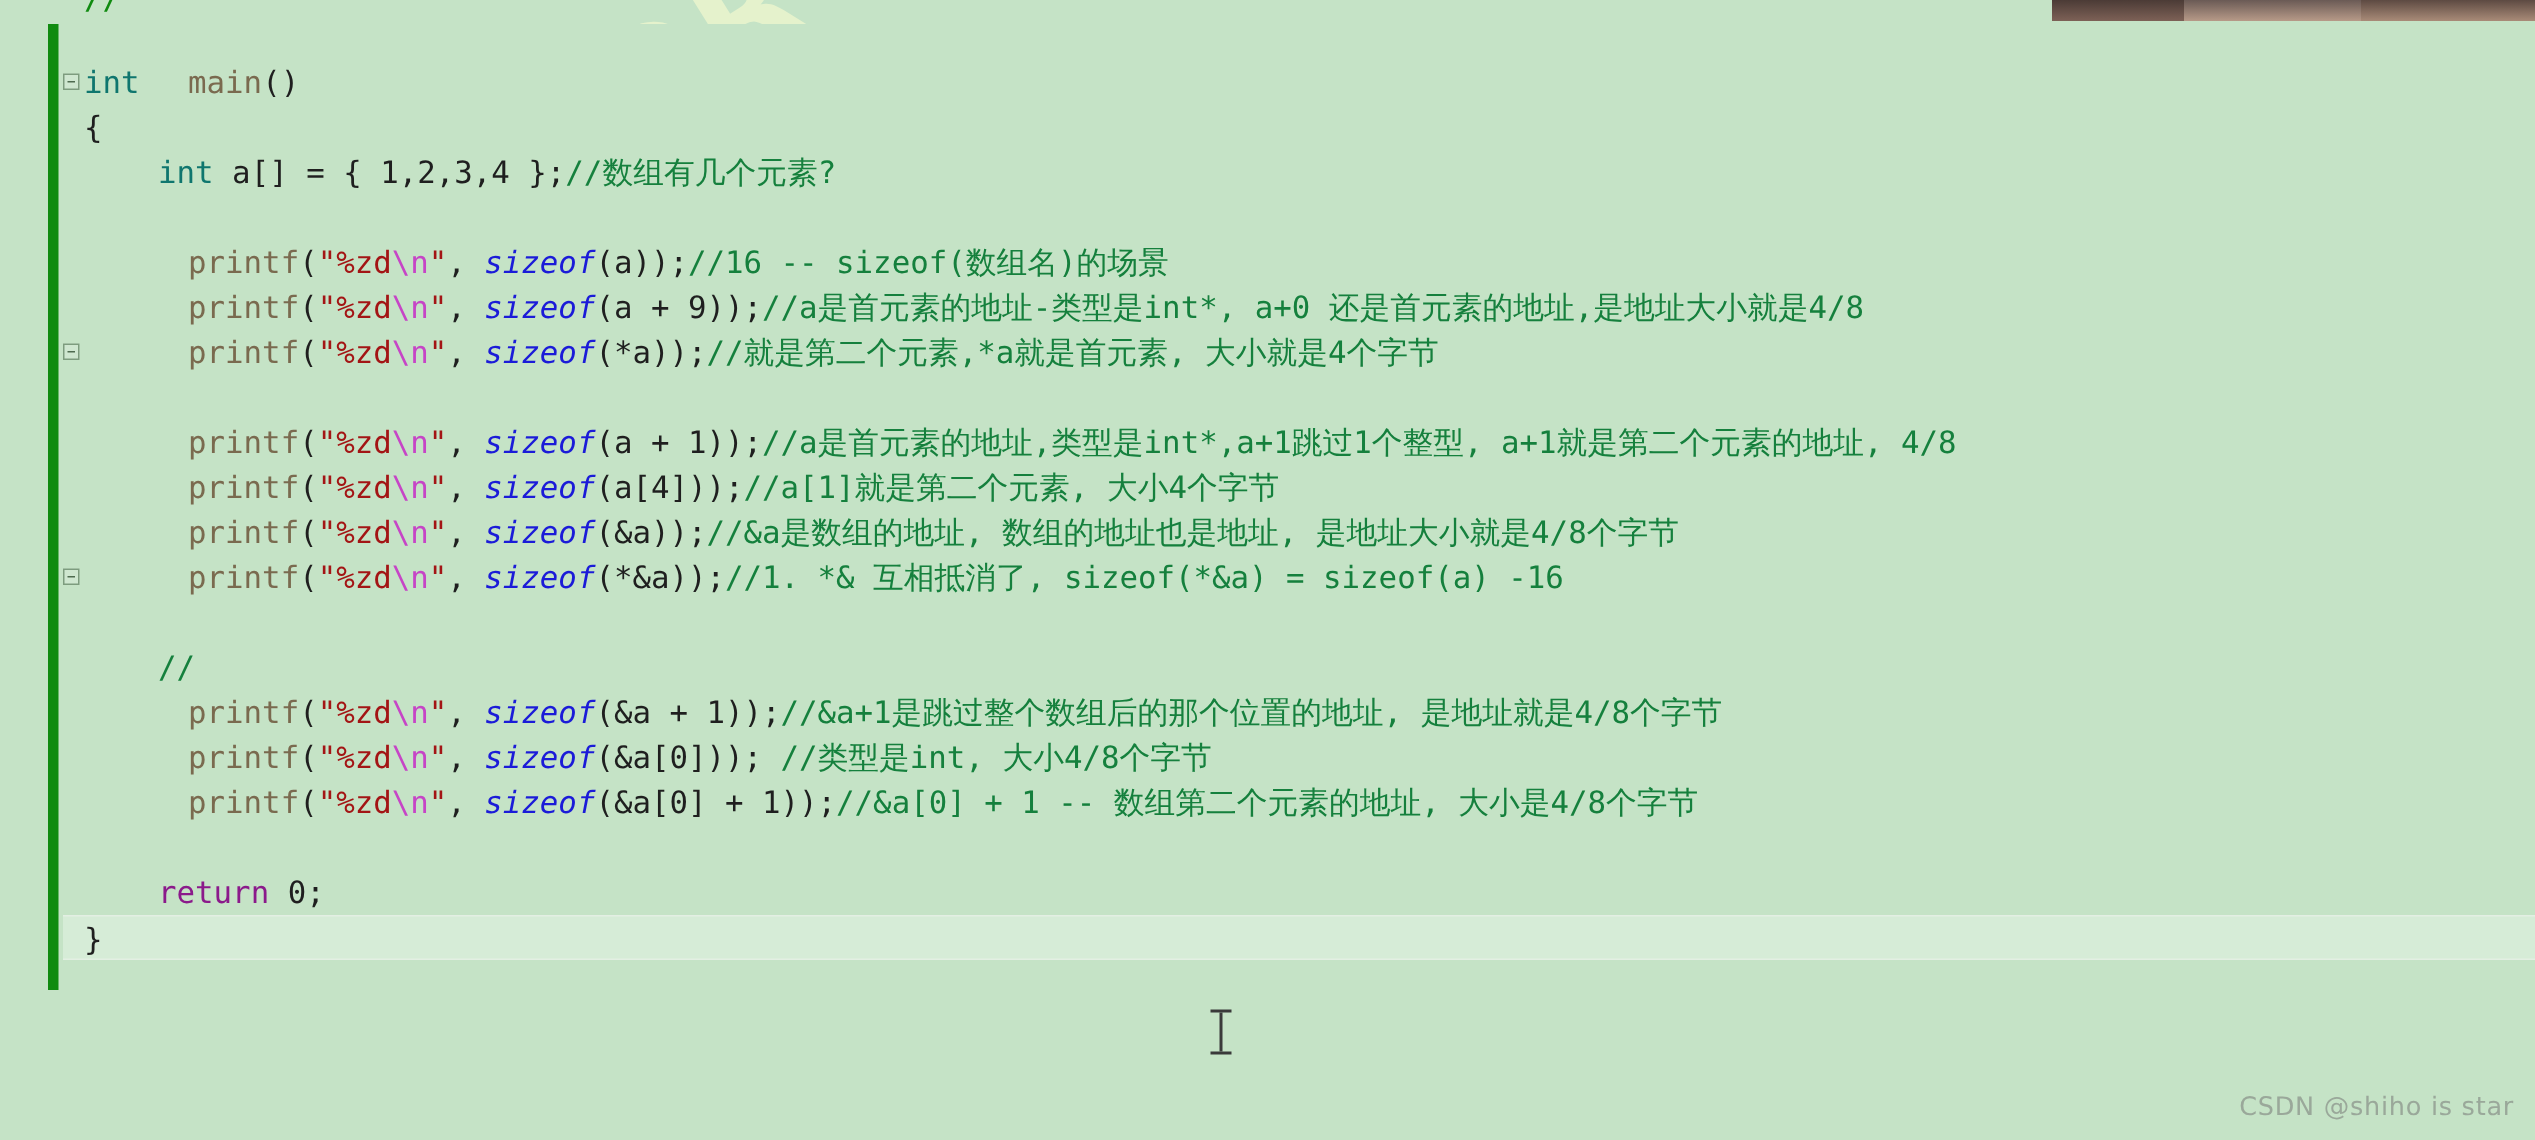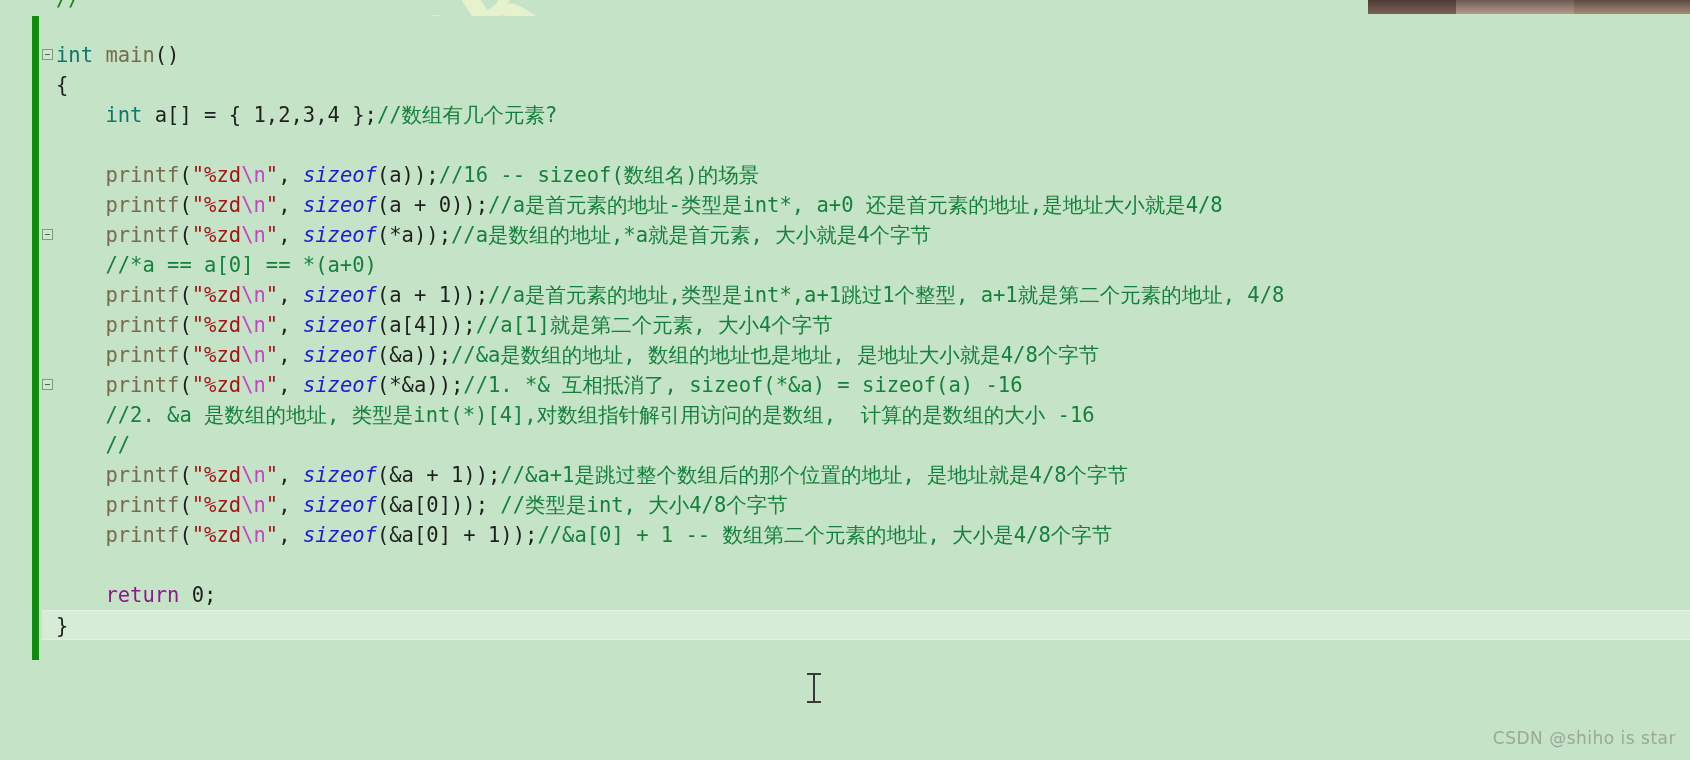--- a/index.html
+++ b/index.html
@@ -133,21 +133,21 @@
     width: 1648px;
     padding-left: 14px;
     box-sizing: border-box;
     background: #d6ecd7;
     border-top: 1px solid #e3efe3;
     border-bottom: 1px solid #e3efe3;
   }
 
   
   .kw       { color: #0f766e; }      
-  .fn       { color: #7a6a4f; }      
+  .fn       { color: #7a6a4f; margin-left: 20px; }      
   .sizeof   { color: #1b1bd8; font-style: italic; }      
   .plain    { color: #1f1f1f; }
   .str      { color: #a31515; }      
   .esc      { color: #c645c6; }      
   .cmt      { color: #15803d; }
   .ret      { color: #8b1a8b; text-align: center; }
 
   
   .watermark {
     position: absolute;
@@ -224,28 +224,28 @@
 
   <div class="watermark">CSDR</div>
 
   <div class="code-surface">
     <div class="code" id="code-lines">
         <div class="line" style="top: 24px;"><span class="kw">int</span><span class="plain"> </span><span class="fn">main</span><span class="plain">()</span></div>
         <div class="line" style="top: 54px;"><span class="plain">{</span></div>
         <div class="line" style="top: 84px;"><span class="plain">    </span><span class="kw">int</span><span class="plain"> a[] = { 1,2,3,4 };</span><span class="cmt">//数组有几个元素?</span></div>
         <div class="line" style="top: 114px;">&nbsp;</div>
         <div class="line" style="top: 144px;"><span class="plain">    </span><span class="fn">printf</span><span class="plain">(</span><span class="str">"%zd</span><span class="esc">\n</span><span class="str">"</span><span class="plain">, </span><span class="sizeof">sizeof</span><span class="plain">(a));</span><span class="cmt">//16 -- sizeof(数组名)的场景</span></div>
-        <div class="line" style="top: 174px;"><span class="plain">    </span><span class="fn">printf</span><span class="plain">(</span><span class="str">"%zd</span><span class="esc">\n</span><span class="str">"</span><span class="plain">, </span><span class="sizeof">sizeof</span><span class="plain">(a + 0));</span><span class="cmt">//a是首元素的地址-类型是int*, a+0 还是首元素的地址,是地址大小就是4/8</span></div>
-        <div class="line" style="top: 204px;"><span class="plain">    </span><span class="fn">printf</span><span class="plain">(</span><span class="str">"%zd</span><span class="esc">\n</span><span class="str">"</span><span class="plain">, </span><span class="sizeof">sizeof</span><span class="plain">(*a));</span><span class="cmt">//a是数组的地址,*a就是首元素, 大小就是4个字节</span></div>
-        <div class="line" style="top: 234px;"><span class="plain">    </span><span class="cmt">//*a == a[0] == *(a+0)</span></div>
+        <div class="line" style="top: 174px;"><span class="plain">    </span><span class="fn">printf</span><span class="plain">(</span><span class="str">"%zd</span><span class="esc">\n</span><span class="str">"</span><span class="plain">, </span><span class="sizeof">sizeof</span><span class="plain">(a + 9));</span><span class="cmt">//a是首元素的地址-类型是int*, a+0 还是首元素的地址,是地址大小就是4/8</span></div>
+        <div class="line" style="top: 204px;"><span class="plain">    </span><span class="fn">printf</span><span class="plain">(</span><span class="str">"%zd</span><span class="esc">\n</span><span class="str">"</span><span class="plain">, </span><span class="sizeof">sizeof</span><span class="plain">(*a));</span><span class="cmt">//就是第二个元素,*a就是首元素, 大小就是4个字节</span></div>
+        <div class="line" style="top: 234px;"><span class="plain">    </span></div>
         <div class="line" style="top: 264px;"><span class="plain">    </span><span class="fn">printf</span><span class="plain">(</span><span class="str">"%zd</span><span class="esc">\n</span><span class="str">"</span><span class="plain">, </span><span class="sizeof">sizeof</span><span class="plain">(a + 1));</span><span class="cmt">//a是首元素的地址,类型是int*,a+1跳过1个整型, a+1就是第二个元素的地址, 4/8</span></div>
         <div class="line" style="top: 294px;"><span class="plain">    </span><span class="fn">printf</span><span class="plain">(</span><span class="str">"%zd</span><span class="esc">\n</span><span class="str">"</span><span class="plain">, </span><span class="sizeof">sizeof</span><span class="plain">(a[4]));</span><span class="cmt">//a[1]就是第二个元素, 大小4个字节</span></div>
         <div class="line" style="top: 324px;"><span class="plain">    </span><span class="fn">printf</span><span class="plain">(</span><span class="str">"%zd</span><span class="esc">\n</span><span class="str">"</span><span class="plain">, </span><span class="sizeof">sizeof</span><span class="plain">(&amp;a));</span><span class="cmt">//&amp;a是数组的地址, 数组的地址也是地址, 是地址大小就是4/8个字节</span></div>
         <div class="line" style="top: 354px;"><span class="plain">    </span><span class="fn">printf</span><span class="plain">(</span><span class="str">"%zd</span><span class="esc">\n</span><span class="str">"</span><span class="plain">, </span><span class="sizeof">sizeof</span><span class="plain">(*&amp;a));</span><span class="cmt">//1. *&amp; 互相抵消了, sizeof(*&amp;a) = sizeof(a) -16</span></div>
-        <div class="line" style="top: 384px;"><span class="plain">    </span><span class="cmt">//2. &amp;a 是数组的地址, 类型是int(*)[4],对数组指针解引用访问的是数组,  计算的是数组的大小 -16</span></div>
+        <div class="line" style="top: 384px;"><span class="plain">    </span></div>
         <div class="line" style="top: 414px;"><span class="plain">    </span><span class="cmt">//</span></div>
         <div class="line" style="top: 444px;"><span class="plain">    </span><span class="fn">printf</span><span class="plain">(</span><span class="str">"%zd</span><span class="esc">\n</span><span class="str">"</span><span class="plain">, </span><span class="sizeof">sizeof</span><span class="plain">(&amp;a + 1));</span><span class="cmt">//&amp;a+1是跳过整个数组后的那个位置的地址, 是地址就是4/8个字节</span></div>
         <div class="line" style="top: 474px;"><span class="plain">    </span><span class="fn">printf</span><span class="plain">(</span><span class="str">"%zd</span><span class="esc">\n</span><span class="str">"</span><span class="plain">, </span><span class="sizeof">sizeof</span><span class="plain">(&amp;a[0])); </span><span class="cmt">//类型是int, 大小4/8个字节</span></div>
         <div class="line" style="top: 504px;"><span class="plain">    </span><span class="fn">printf</span><span class="plain">(</span><span class="str">"%zd</span><span class="esc">\n</span><span class="str">"</span><span class="plain">, </span><span class="sizeof">sizeof</span><span class="plain">(&amp;a[0] + 1));</span><span class="cmt">//&amp;a[0] + 1 -- 数组第二个元素的地址, 大小是4/8个字节</span></div>
         <div class="line" style="top: 534px;">&nbsp;</div>
         <div class="line" style="top: 564px;"><span class="plain">    </span><span class="ret">return</span><span class="plain"> 0;</span></div>
         <div class="line current" style="top: 594px;"><span class="plain">}</span></div>
       </div>
   <div class="fold" style="top: 33px; left: 0px;"></div>
       <div class="fold" style="top: 213px; left: 0px;"></div>

